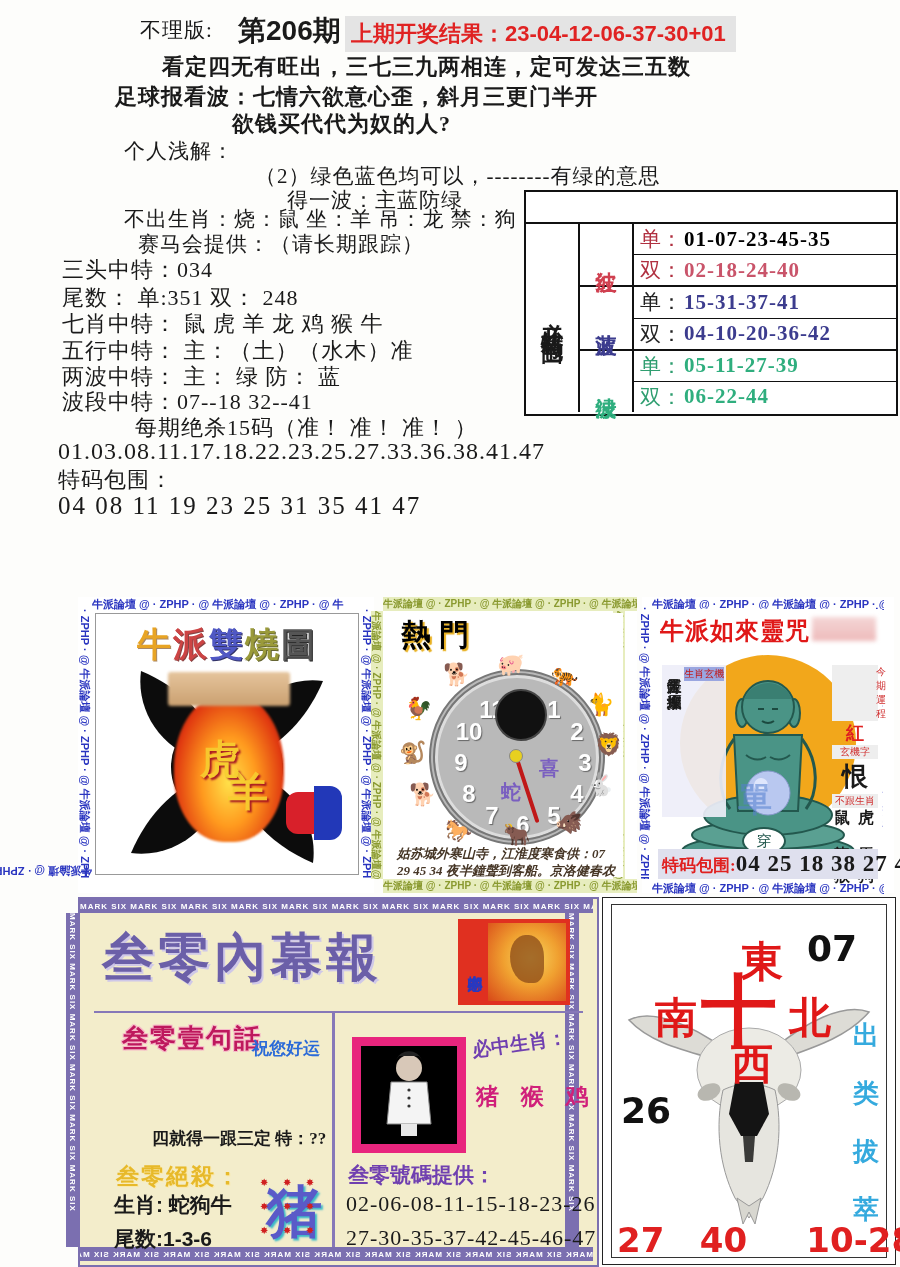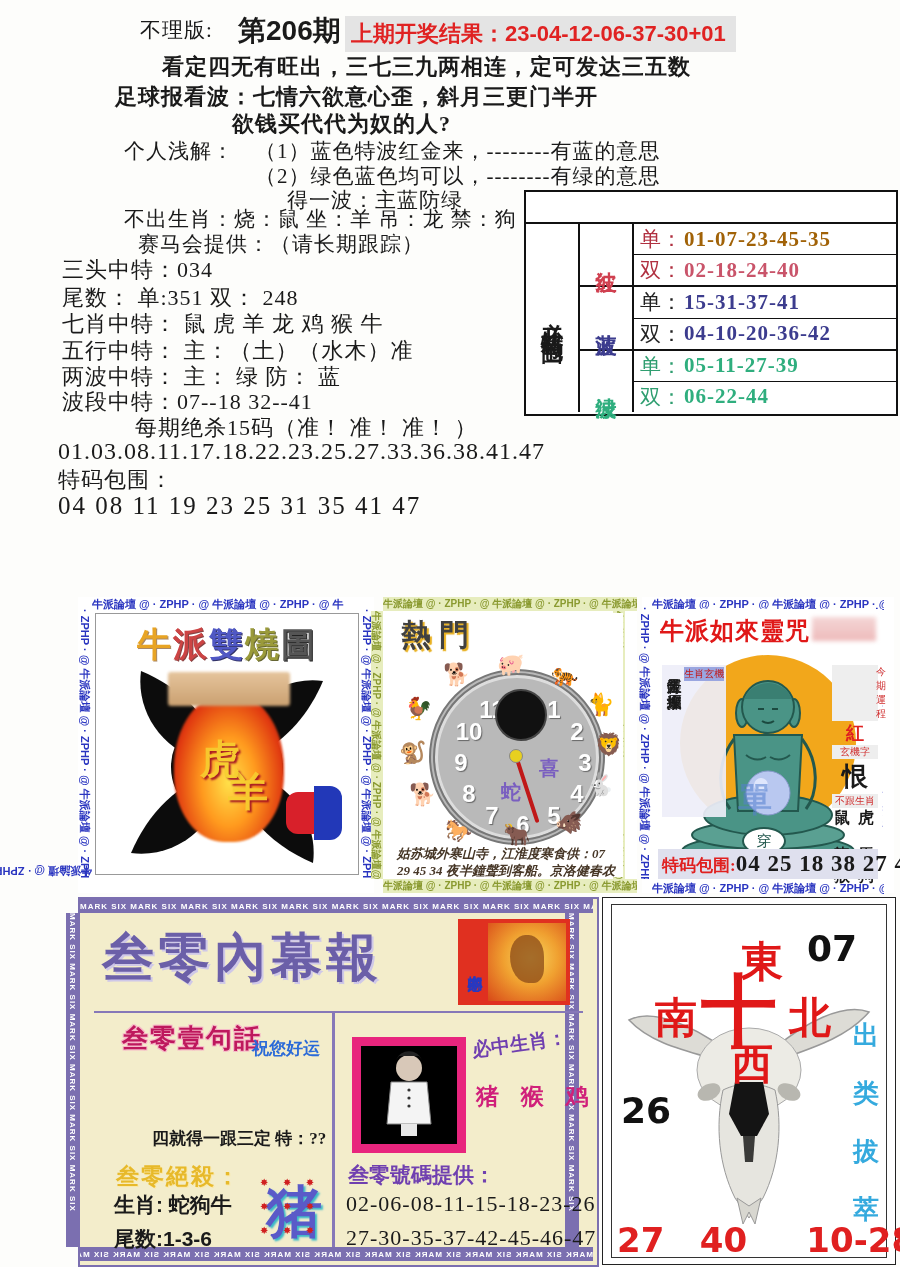--- a/index.html
+++ b/index.html
@@ -72,21 +72,20 @@
 
   <div class="abs t20" style="left:140px;top:16px;">不理版:</div>
   <div class="abs" style="left:238px;top:12px;font-size:28px;font-weight:bold;font-family:'Liberation Sans','DejaVu Sans',sans-serif;">第206期</div>
   <div class="abs result-strip" style="left:345px;top:16px;">上期开奖结果：23-04-12-06-37-30+01</div>
 
   <div class="abs t22" style="left:162px;top:52px;font-weight:bold;">看定四无有旺出，三七三九两相连，定可发达三五数</div>
   <div class="abs t22" style="left:115px;top:82px;font-weight:bold;">足球报看波：七情六欲意心歪，斜月三更门半开</div>
   <div class="abs t22" style="left:232px;top:109px;font-weight:bold;">欲钱买代代为奴的人?</div>
 
   <div class="abs t20" style="left:124px;top:137px;">个人浅解：</div>
-  <div class="abs t20" style="left:255px;top:137px;">（1）蓝色特波红金来，--------有蓝的意思</div>
   <div class="abs t20" style="left:255px;top:162px;">（2）绿色蓝色均可以，--------有绿的意思</div>
   <div class="abs t20" style="left:287px;top:186px;">得一波：主蓝防绿</div>
   <div class="abs t20" style="left:124px;top:205px;">不出生肖：烧：鼠 坐：羊 吊：龙 禁：狗</div>
   <div class="abs t20" style="left:138px;top:230px;">赛马会提供：（请长期跟踪）</div>
 
   <div class="abs t22" style="left:62px;top:255px;">三头中特：034</div>
   <div class="abs t22" style="left:62px;top:283px;">尾数： 单:351 双： 248</div>
   <div class="abs t22" style="left:62px;top:309px;">七肖中特： 鼠 虎 羊 龙 鸡 猴 牛</div>
   <div class="abs t22" style="left:62px;top:336px;">五行中特： 主：（土）（水木）准</div>
   <div class="abs t22" style="left:62px;top:362px;">两波中特： 主： 绿 防： 蓝</div>
@@ -104,21 +103,21 @@
         <span>必开特码包围</span>
       </div>
       <div class="wt-rows">
         <div class="wt-group">
           <div class="wt-wave">
               <span style="color:#d04050;">红波</span>
             </div>
           <div class="wt-vals">
             <div class="wt-val">
                 <span class="lab" style="color:#b03040;">单：</span>
-                <span class="num" style="color:#a16207;">01-07-23-45-35</span>
+                <span class="num" style="color:#000000;">01-07-23-45-35</span>
               </div>
             <div class="wt-val">
                 <span class="lab" style="color:#b03040;">双：</span>
                 <span class="num" style="color:#c9546a;">02-18-24-40</span>
               </div>
           </div>
         </div>
         <div class="wt-group">
           <div class="wt-wave">
               <span style="color:#3c3c8e;">蓝波</span>
@@ -187,21 +186,21 @@
       </div>
     </div>
   </div>
 
   <div class="abs" style="left:383px;top:597px;width:254px;height:296px;background:#fff;">
     <div class="abs gborder" style="left:0;top:0;width:254px;height:14px;">牛派論壇 @ · ZPHP · @ 牛派論壇 @ · ZPHP · @ 牛派論壇@ZPH</div>
     <div class="abs gborder" style="left:0;top:282px;width:254px;height:14px;">牛派論壇 @ · ZPHP · @ 牛派論壇 @ · ZPHP · @ 牛派論壇@ZPH</div>
     <div class="abs gborder zvert" style="left:0px;top:14px;width:268px;height:12px;">牛派論壇 @ · ZPHP · @ 牛派論壇 @ · ZPHP · @ 牛派論壇@ZPH</div>
     <div class="abs gborder zvert" style="left:242px;top:14px;width:268px;height:12px;">牛派論壇 @ · ZPHP · @ 牛派論壇 @ · ZPHP · @ 牛派論壇@ZPH</div>
     <div class="abs" style="left:14px;top:16px;width:226px;height:264px;background:#fff;">
-      <div class="abs" style="left:4px;top:2px;font-size:30px;font-weight:bold;color:#404040;text-shadow:2px 2px 1px #e8b020;letter-spacing:8px;">熱門</div>
+      <div class="abs" style="left:4px;top:2px;font-size:30px;font-weight:bold;color:#000000;text-shadow:2px 2px 1px #e8b020;letter-spacing:8px;">熱門</div>
 
       <div class="abs clock" style="left:32px;top:56px;width:164px;height:164px;">
         <span class="cnum" style="left:88px;top:26px;">12</span>
         <span class="cnum" style="left:119px;top:35px;">1</span>
         <span class="cnum" style="left:142px;top:57px;">2</span>
         <span class="cnum" style="left:150px;top:88px;">3</span>
         <span class="cnum" style="left:142px;top:119px;">4</span>
         <span class="cnum" style="left:119px;top:141px;">5</span>
         <span class="cnum" style="left:88px;top:150px;">6</span>
         <span class="cnum" style="left:57px;top:141px;">7</span>

